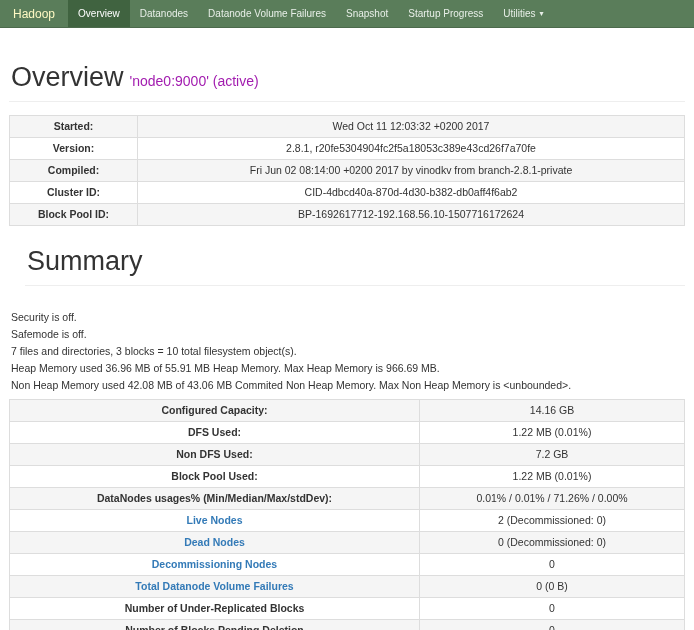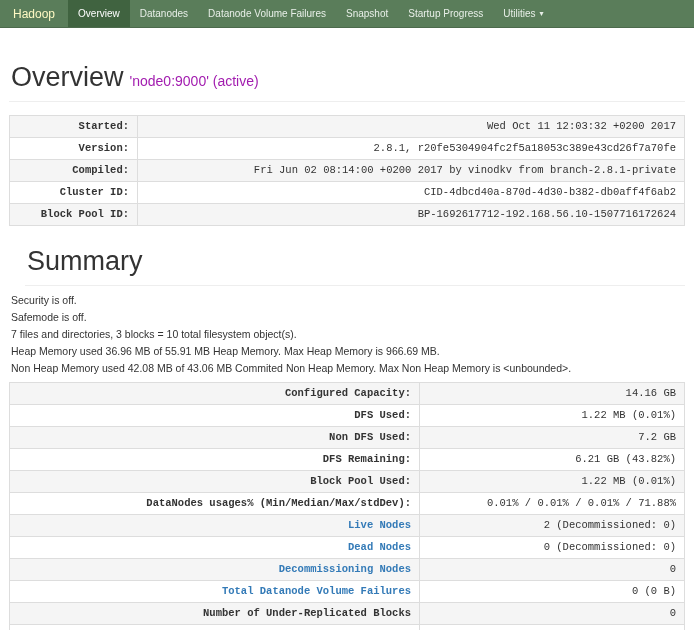--- a/index.html
+++ b/index.html
@@ -43,34 +43,34 @@
     margin:0;font-size:27px;font-weight:normal;color:#333;line-height:1.15;
   }
   .page-header h1 .sub{
     font-size:14px;color:#a21caf;font-weight:normal;margin-left:6px;
   }
   
   table.info{
     width:100%;border-collapse:collapse;margin-top:13px;font-size:10.5px;
   }
   table.info th, table.info td{
-    border:1px solid var(--table-border);padding:5px 8px;text-align:right;
-    line-height:11px;vertical-align:top;font-family:Liberation Mono, monospace;
+    border:1px solid var(--table-border);padding:5px 8px;text-align:center;
+    line-height:11px;vertical-align:top;
   }
   table.info th{font-weight:bold;color:#333;}
   table.info td{font-weight:normal;}
   table.info tbody tr:nth-child(odd){background:var(--stripe);}
   table.overview-table th{width:128px;}
   table.summary-table{margin-top:8px;}
   table.summary-table th{width:410px;}
   table.info th a{
     color:var(--link);text-decoration:none;font-weight:bold;cursor:pointer;
   }
   
-  .notes{margin-top:9px;}
+  .notes{margin-top:26px;}
   .notes p{margin:0 0 6px 2px;line-height:11px;color:#333;}
 </style>
 </head>
 <body>
 
 <nav class="navbar">
   <div class="brand">Hadoop</div>
   <div class="nav-item active">Overview</div>
   <div class="nav-item">Datanodes</div>
   <div class="nav-item">Datanode Volume Failures</div>
@@ -133,30 +133,26 @@
       </tr>
       <tr>
         <th>DFS Used:</th>
         <td>1.22 MB (0.01%)</td>
       </tr>
       <tr>
         <th>Non DFS Used:</th>
         <td>7.2 GB</td>
       </tr>
       <tr>
-        <th>DFS Remaining:</th>
-        <td>6.21 GB (43.82%)</td>
-      </tr>
-      <tr>
         <th>Block Pool Used:</th>
         <td>1.22 MB (0.01%)</td>
       </tr>
       <tr>
         <th>DataNodes usages% (Min/Median/Max/stdDev):</th>
-        <td>0.01% / 0.01% / 0.01% / 71.88%</td>
+        <td>0.01% / 0.01% / 71.26% / 0.00%</td>
       </tr>
       <tr>
         <th><a>Live Nodes</a></th>
         <td>2 (Decommissioned: 0)</td>
       </tr>
       <tr>
         <th><a>Dead Nodes</a></th>
         <td>0 (Decommissioned: 0)</td>
       </tr>
       <tr>

